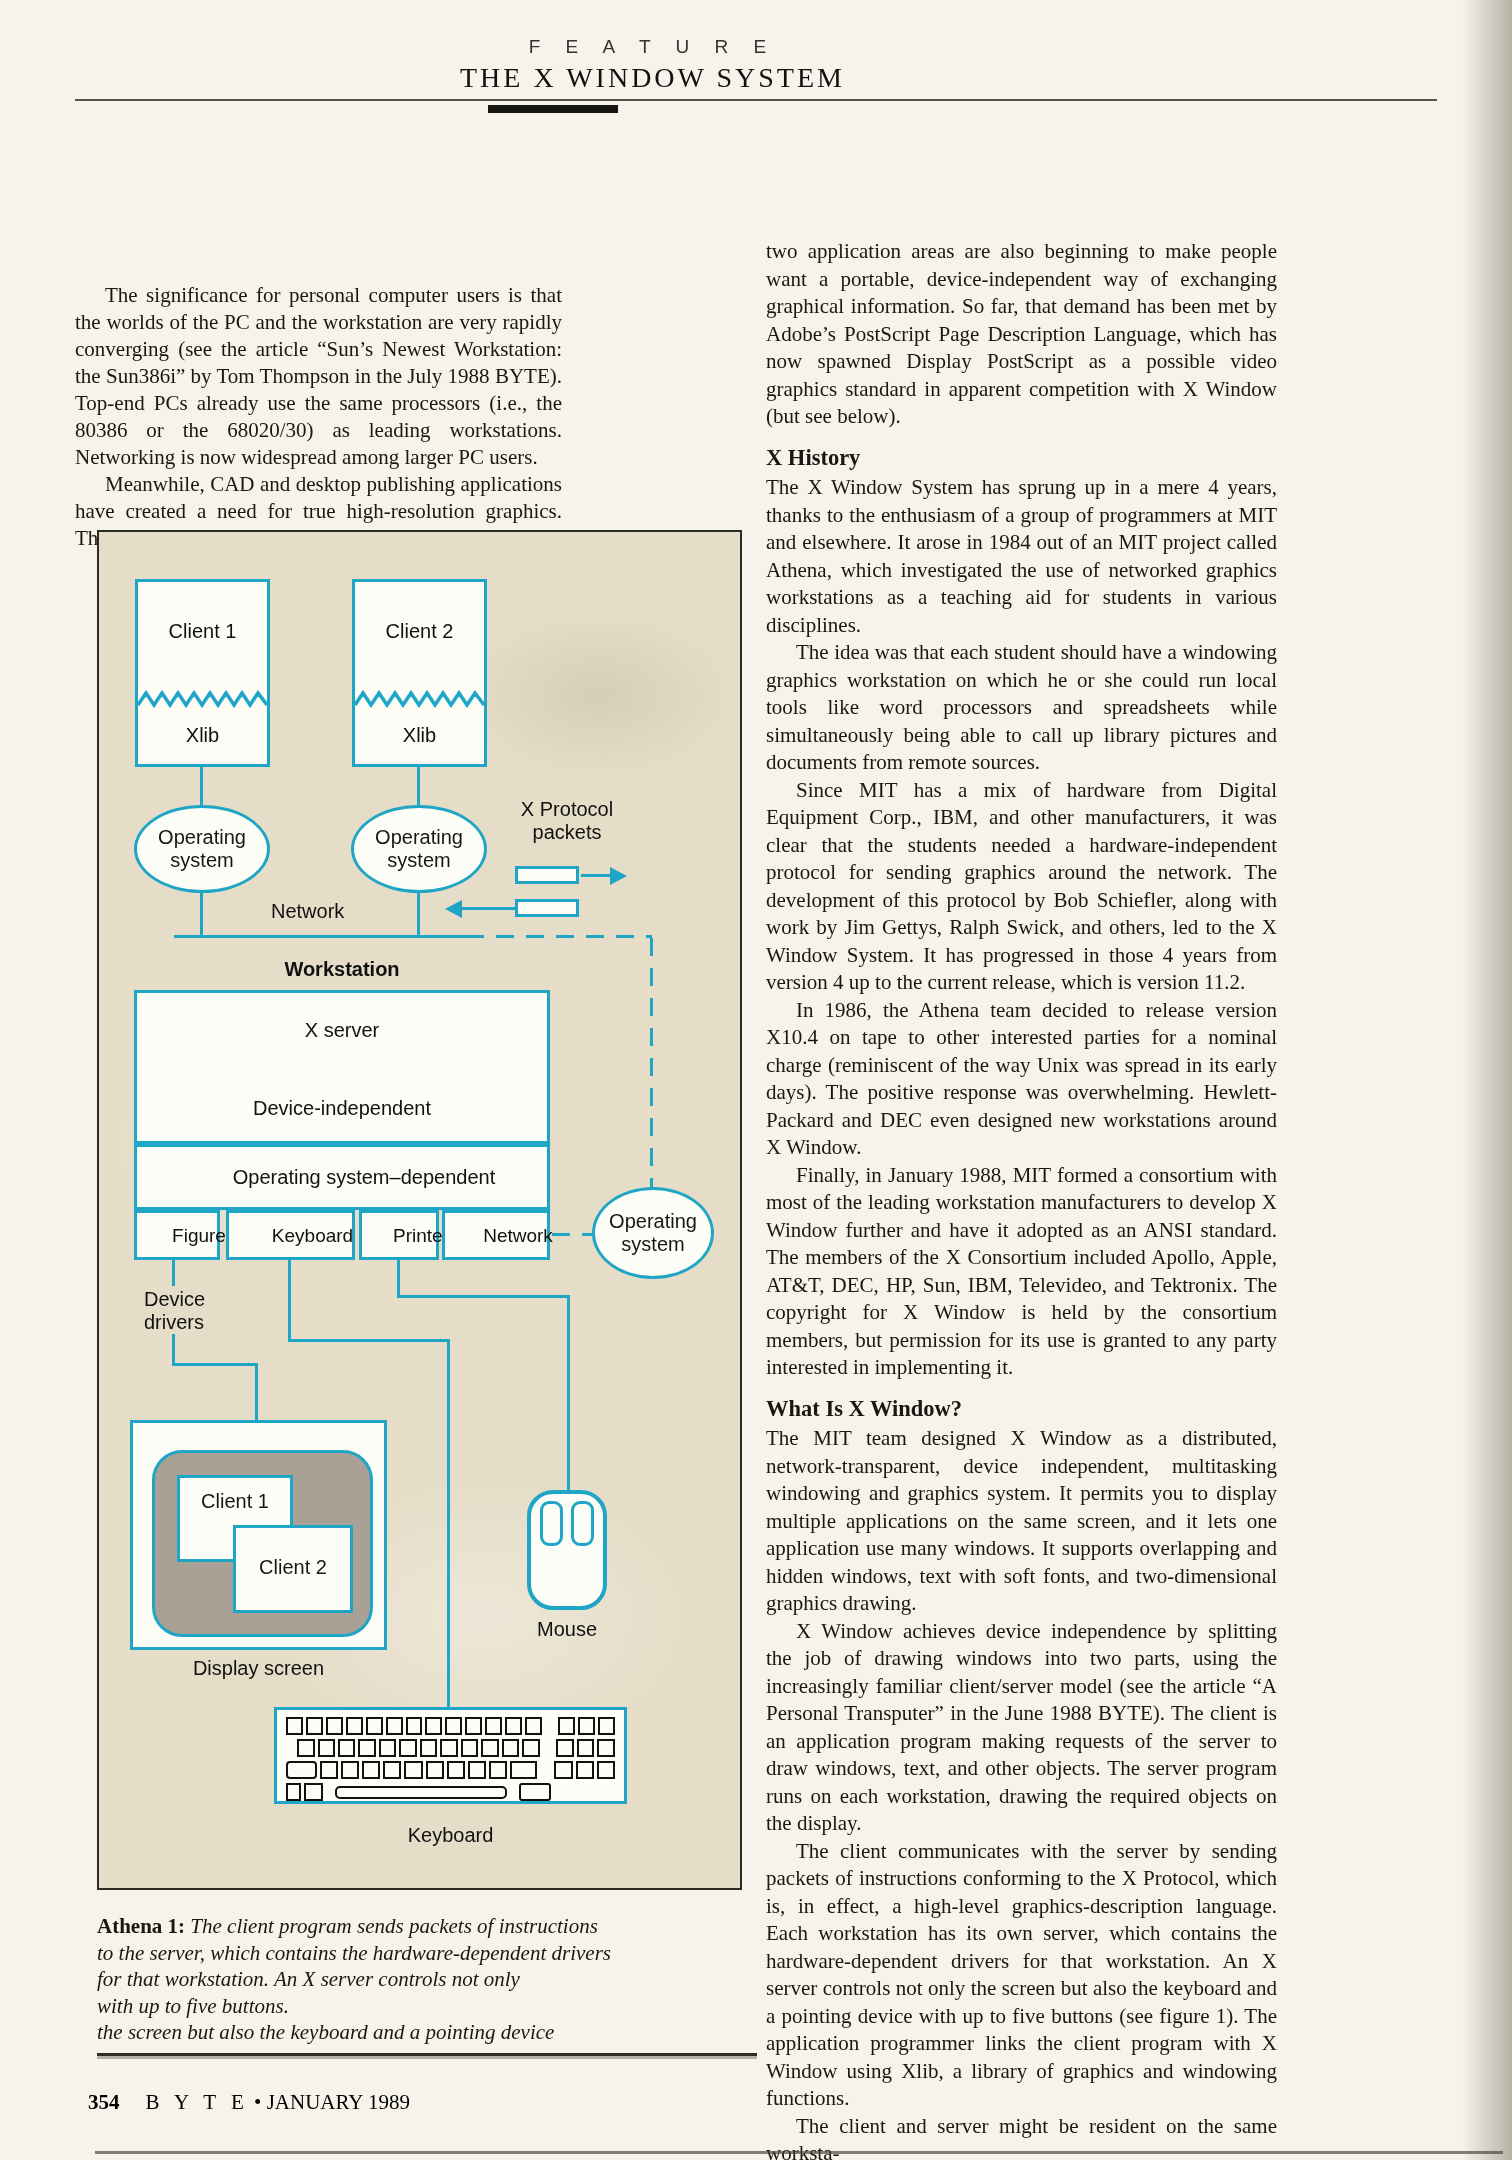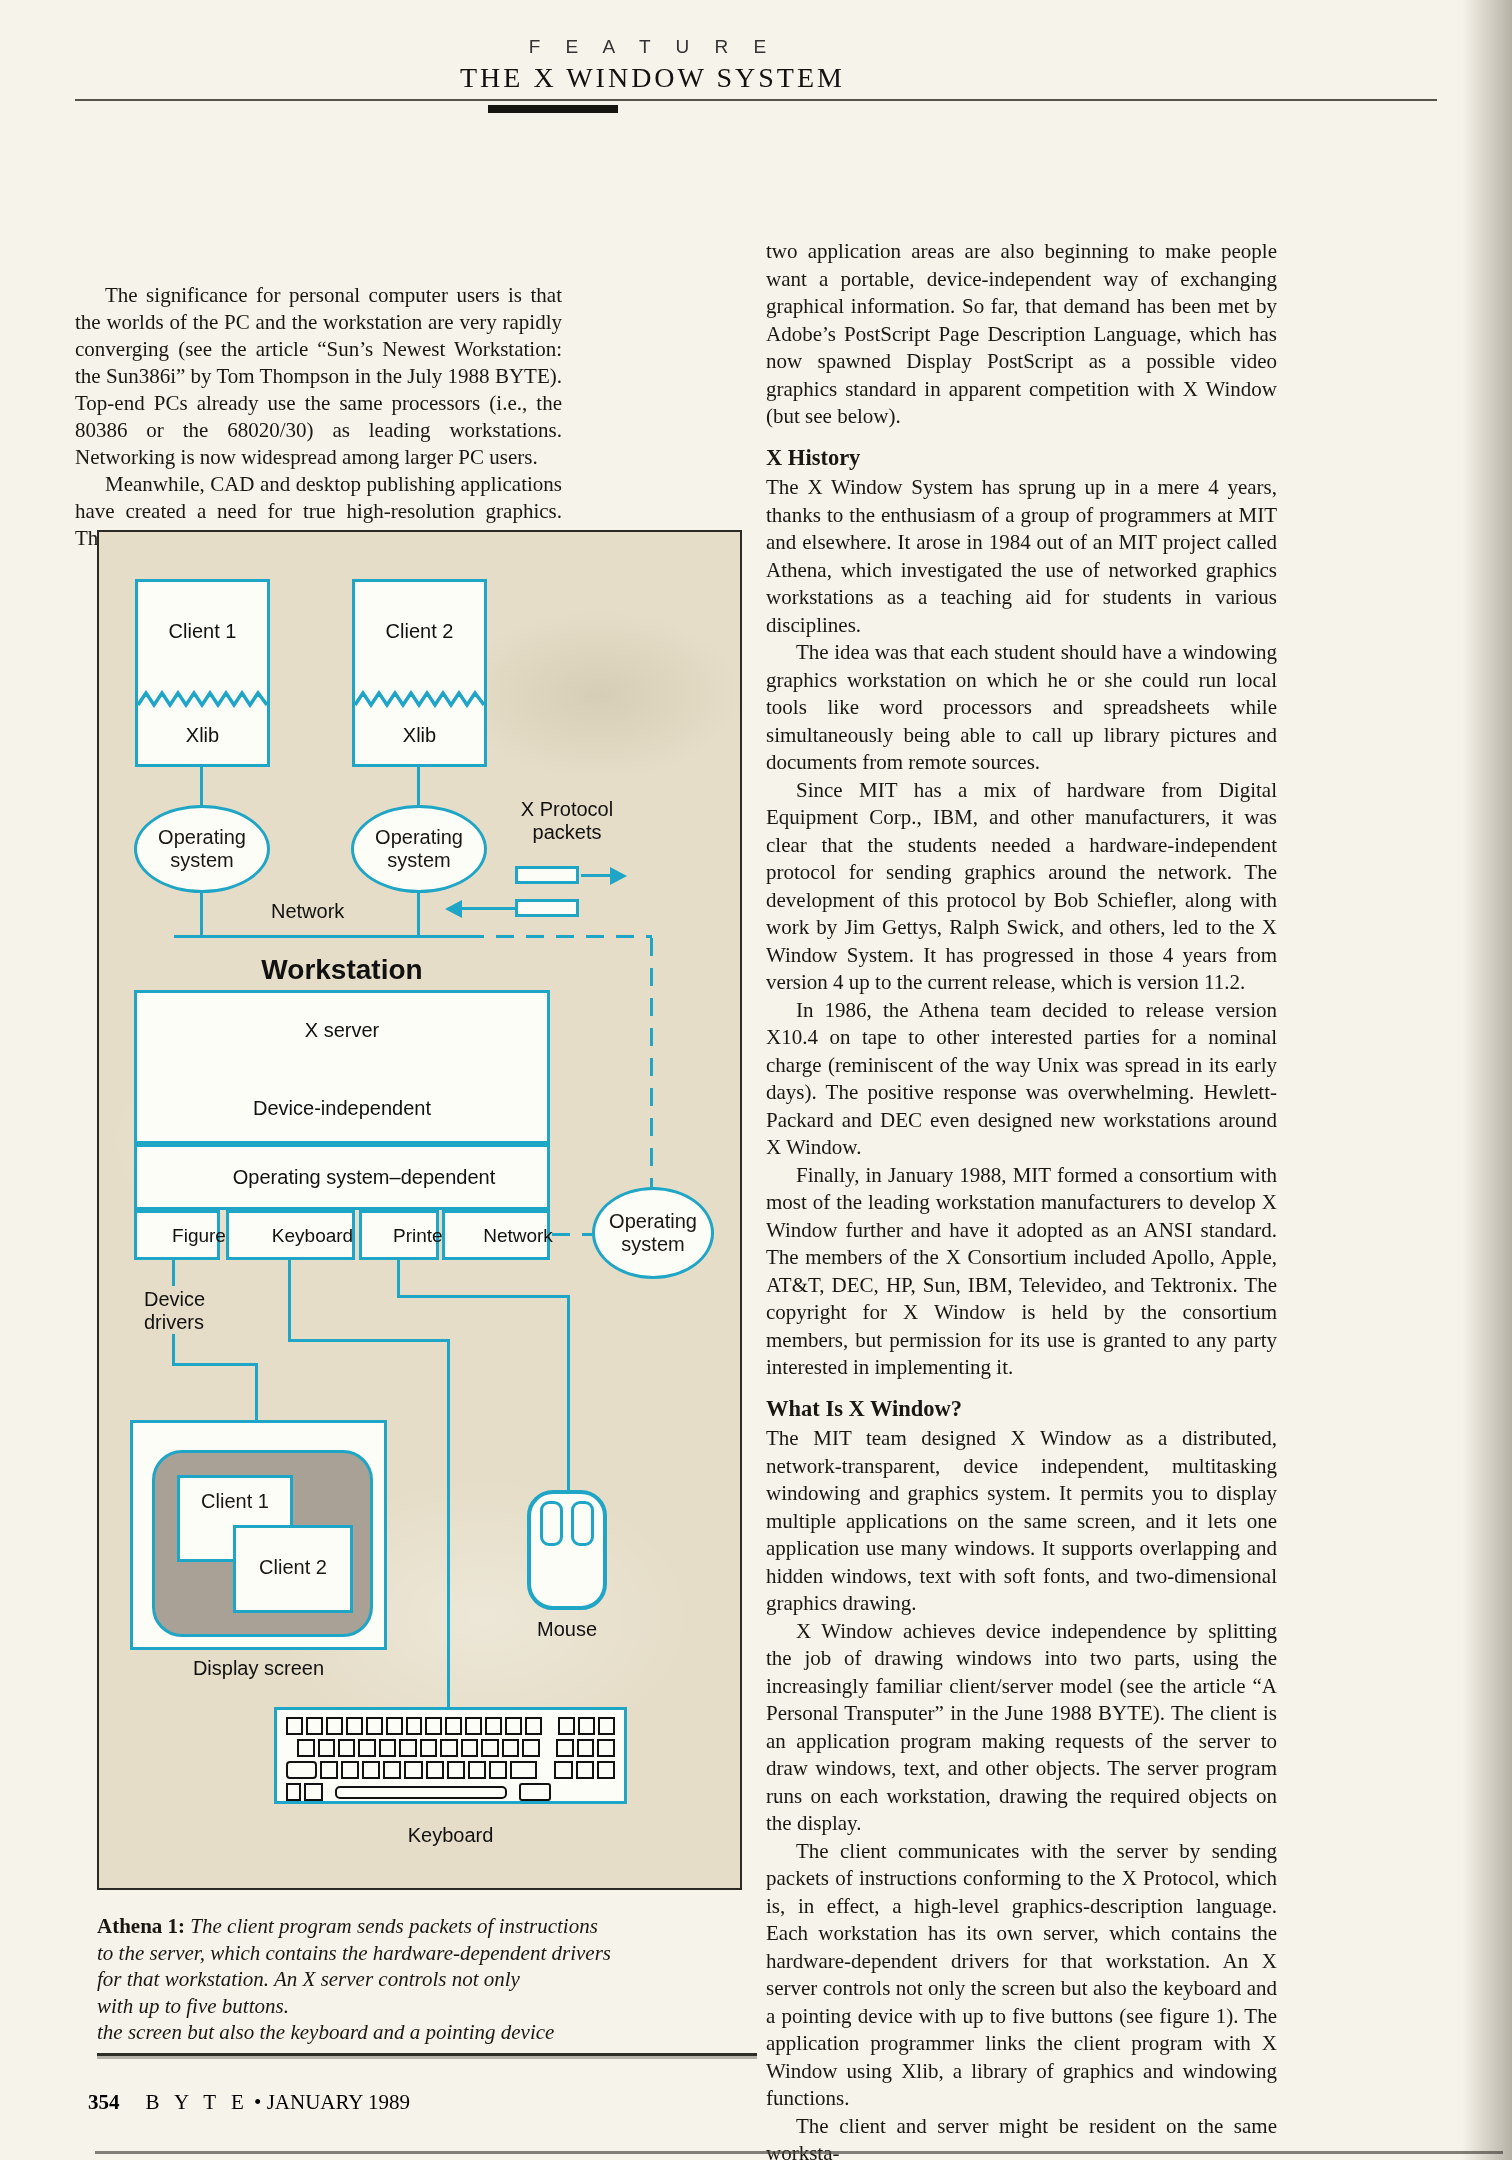--- a/index.html
+++ b/index.html
@@ -119,21 +119,21 @@
     <span>X Protocol</span><br>
     <span>packets</span>
   </div>
   <div class="packet" style="left:416px;top:334px;"></div>
   <div class="wire" style="left:482px;top:342px;width:30px;height:3px;"></div>
   <div class="arrow-r" style="left:511px;top:335px;"></div>
   <div class="arrow-l" style="left:346px;top:368px;"></div>
   <div class="wire" style="left:362px;top:375px;width:54px;height:3px;"></div>
   <div class="packet" style="left:416px;top:367px;"></div>
 
-  <div class="dlabel center" style="left:35px;top:426px;width:416px;font-weight:bold;font-size:28px;">Workstation</div>
+  <div class="dlabel center" style="left:35px;top:426px;width:416px;font-weight:bold;font-size:20px;">Workstation</div>
   <div class="cbox" style="left:35px;top:458px;width:416px;height:154px;">
     <div class="dlabel center" style="left:0;top:26px;width:410px;">X server</div>
     <div class="dlabel center" style="left:0;top:104px;width:410px;">Device-independent</div>
   </div>
   <div class="cbox" style="left:35px;top:612px;width:416px;height:66px;display:flex;align-items:center;justify-content:center;">
     <span class="dlabel" style="position:static;">Operating system–dependent</span>
   </div>
   <div class="cbox" style="left:35px;top:678px;width:86px;height:50px;display:flex;align-items:center;justify-content:center;">
     <span class="dlabel" style="position:static;font-size:19px;">Figure</span>
   </div>

